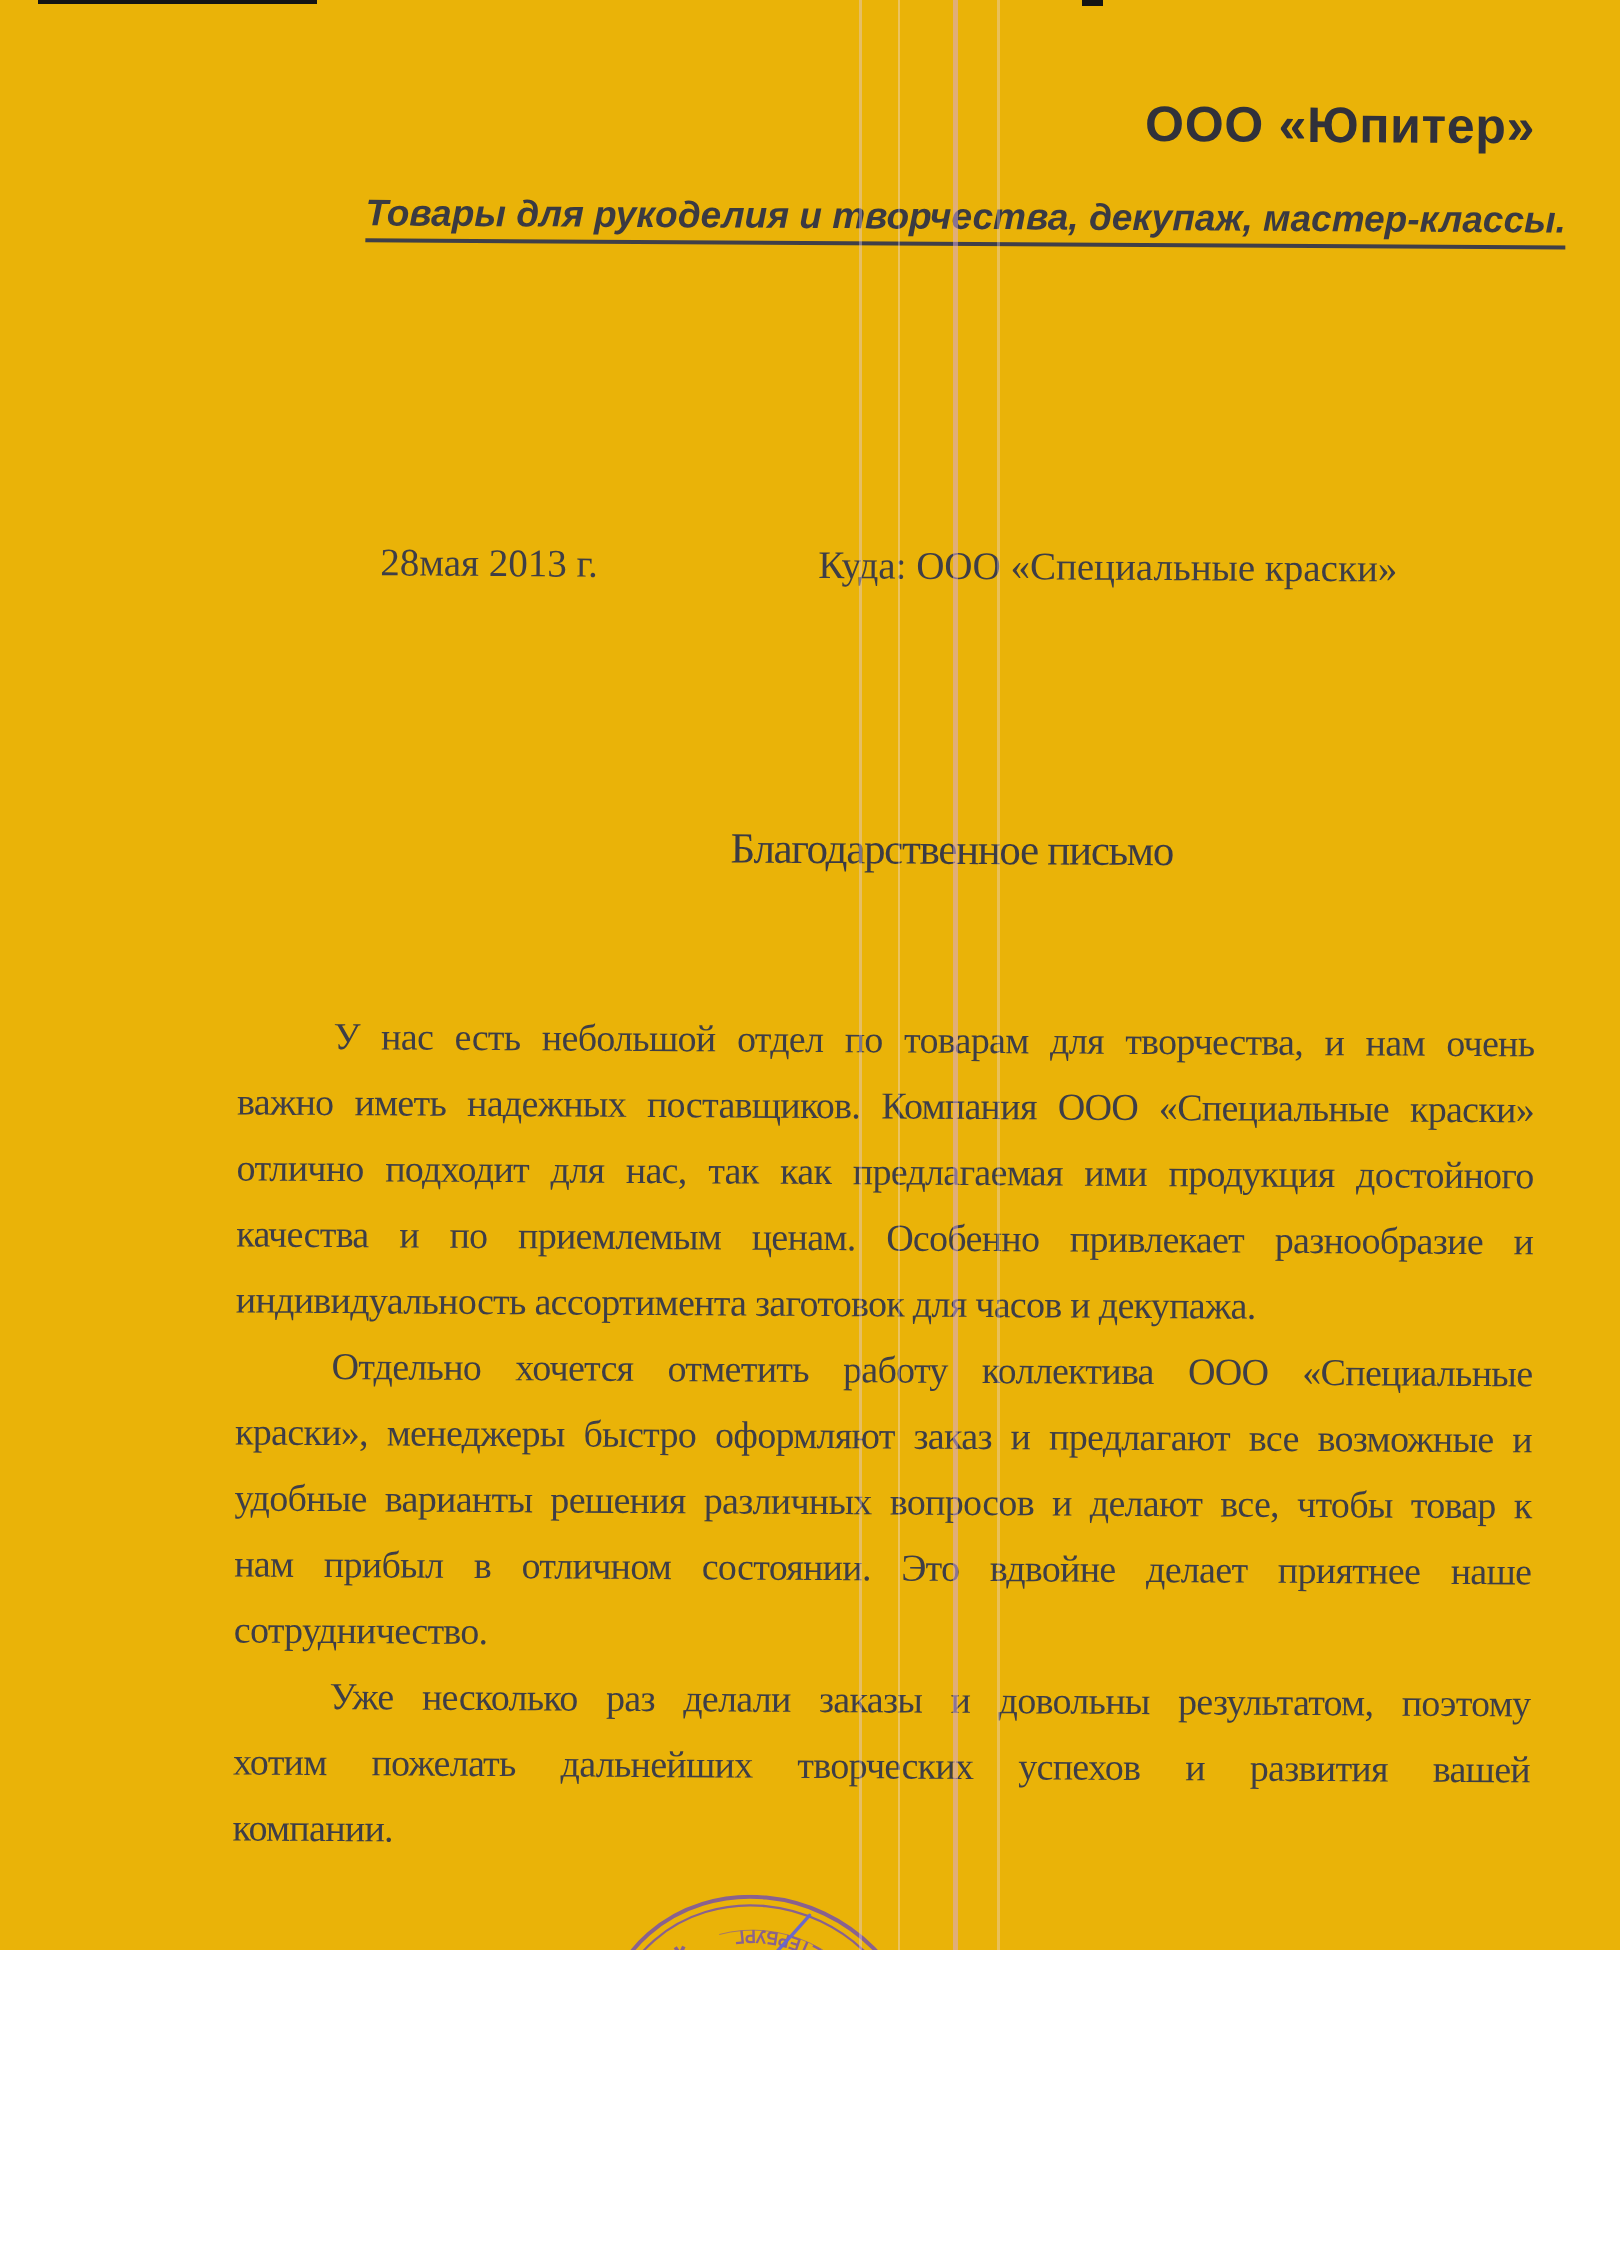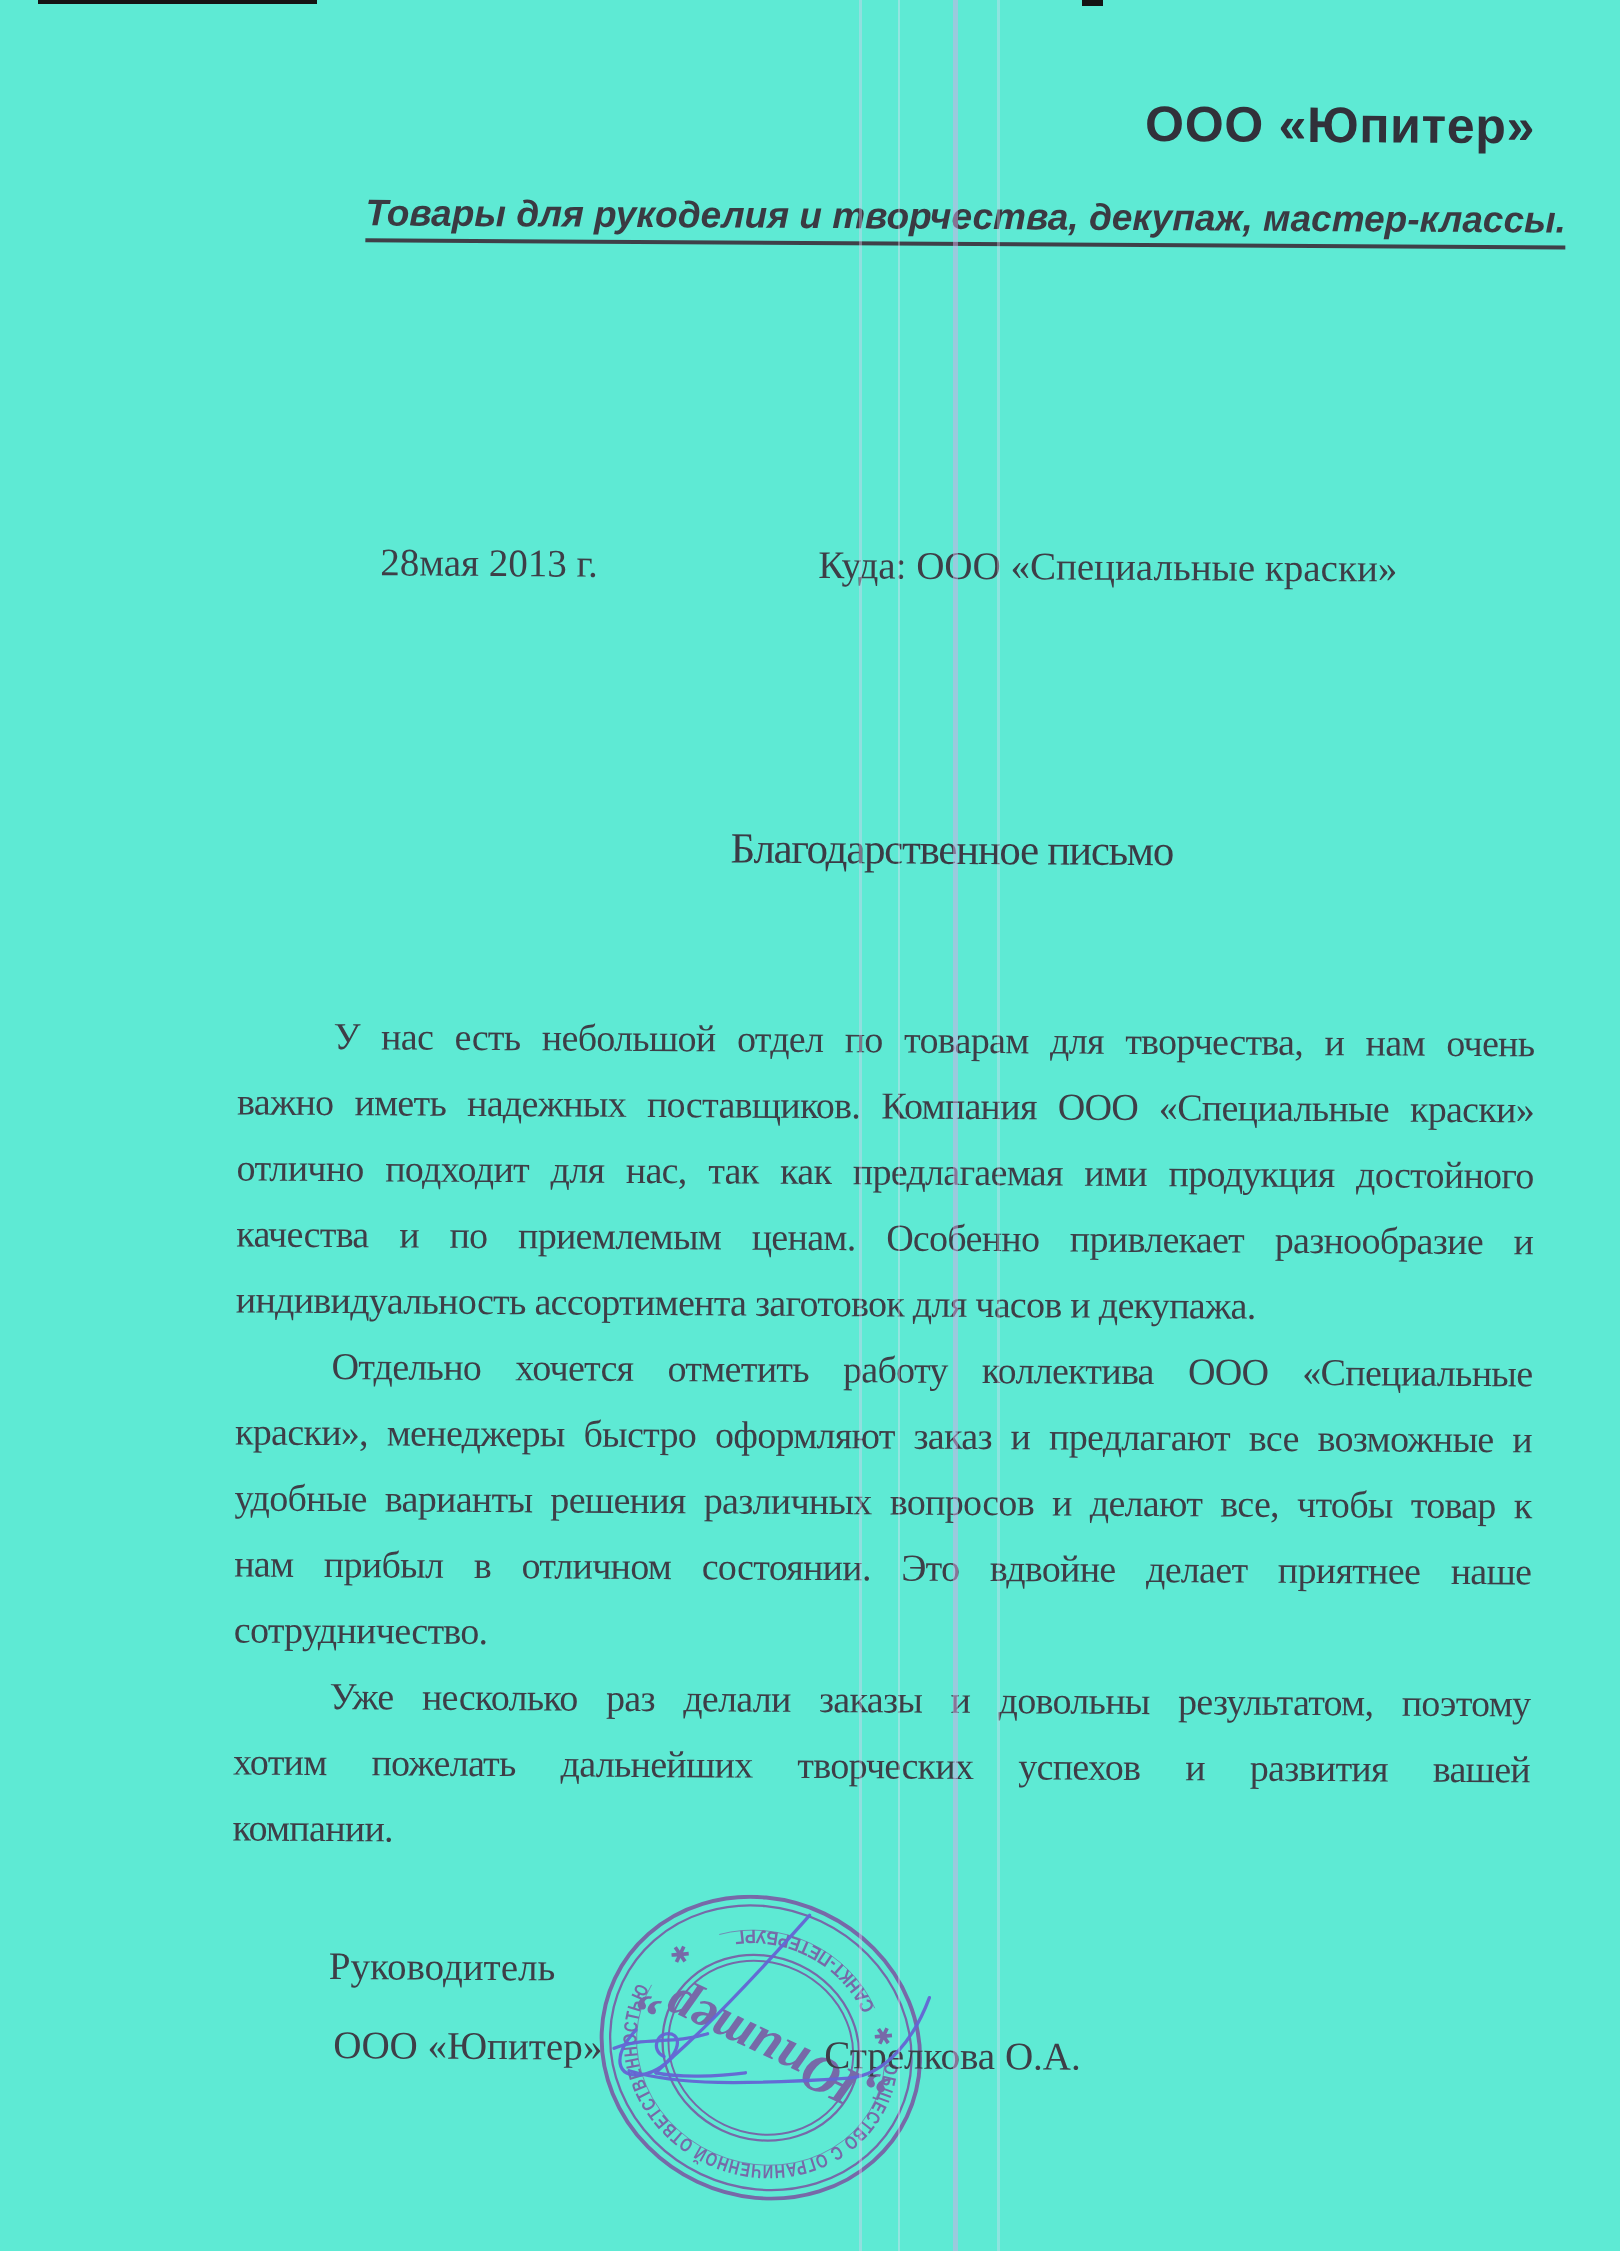--- a/index.html
+++ b/index.html
@@ -1,18 +1,18 @@
 <!DOCTYPE html>
 <html style="font-size:10.5px"><head>
 <meta charset="utf-8">
 <style>
   html,body{margin:0;padding:0;background:#ffffff;}
   .page{
-    position:relative; width:1620px; height:2251px;
-    background:#5eead4; overflow:hidden;
+    position:relative; width:1620px; height:1950px;
+    background:#eab308; overflow:hidden;
     font-family:"Liberation Serif", serif;
     color:#3e3e47;
   }
   .content{
     position:absolute; inset:0;
     transform:rotate(0.35deg);
     transform-origin:810px 1118px;
   }
   
   .streak{position:absolute; top:0; height:2261px; z-index:10; pointer-events:none;}

